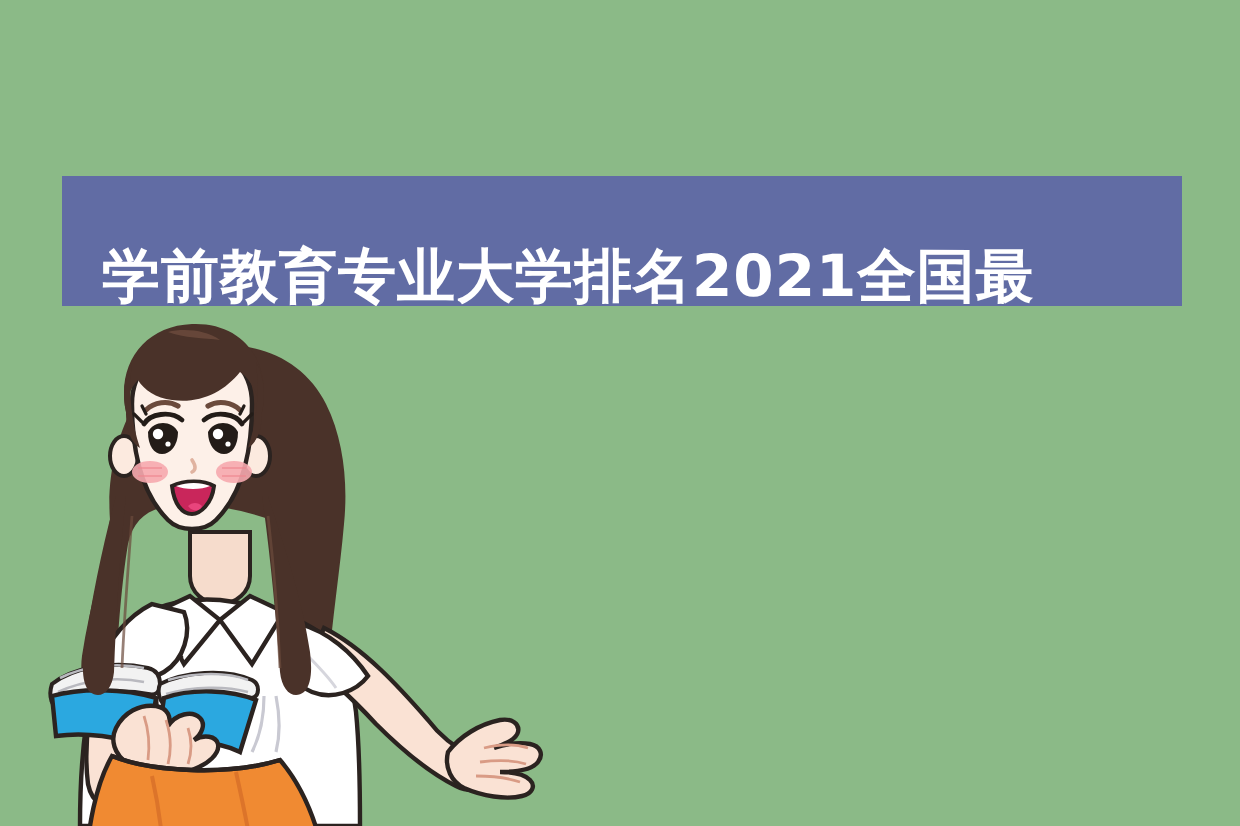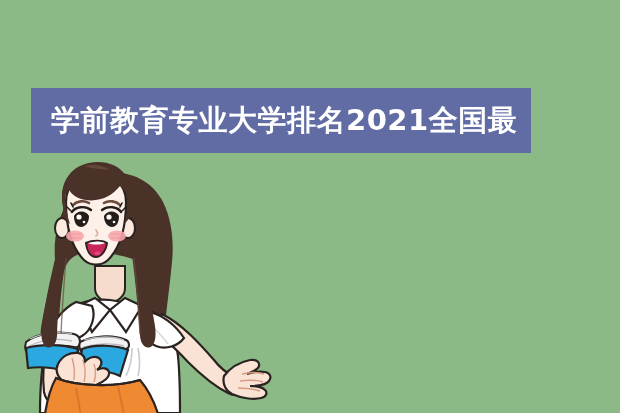--- a/index.html
+++ b/index.html
@@ -19,26 +19,26 @@
     height: 413px;
     background: #8BBA87;
     overflow: hidden;
   }
 
   
   #title-banner {
     position: absolute;
     left: 31px;
     top: 88px;
-    width: 500px;
+    width: 560px;
     height: 65px;
     background: #616CA4;
     z-index: 5;
     display: flex;
-    align-items: center;
+    align-items: flex-end;
     overflow: hidden;
   }
   #title-text {
     color: #FFFFFF;
     font-family: "DejaVu Sans", "Liberation Sans", sans-serif;
     font-size: 29px;
     font-weight: bold;
     letter-spacing: 0.5px;
     line-height: 1;
     padding-left: 20px;

